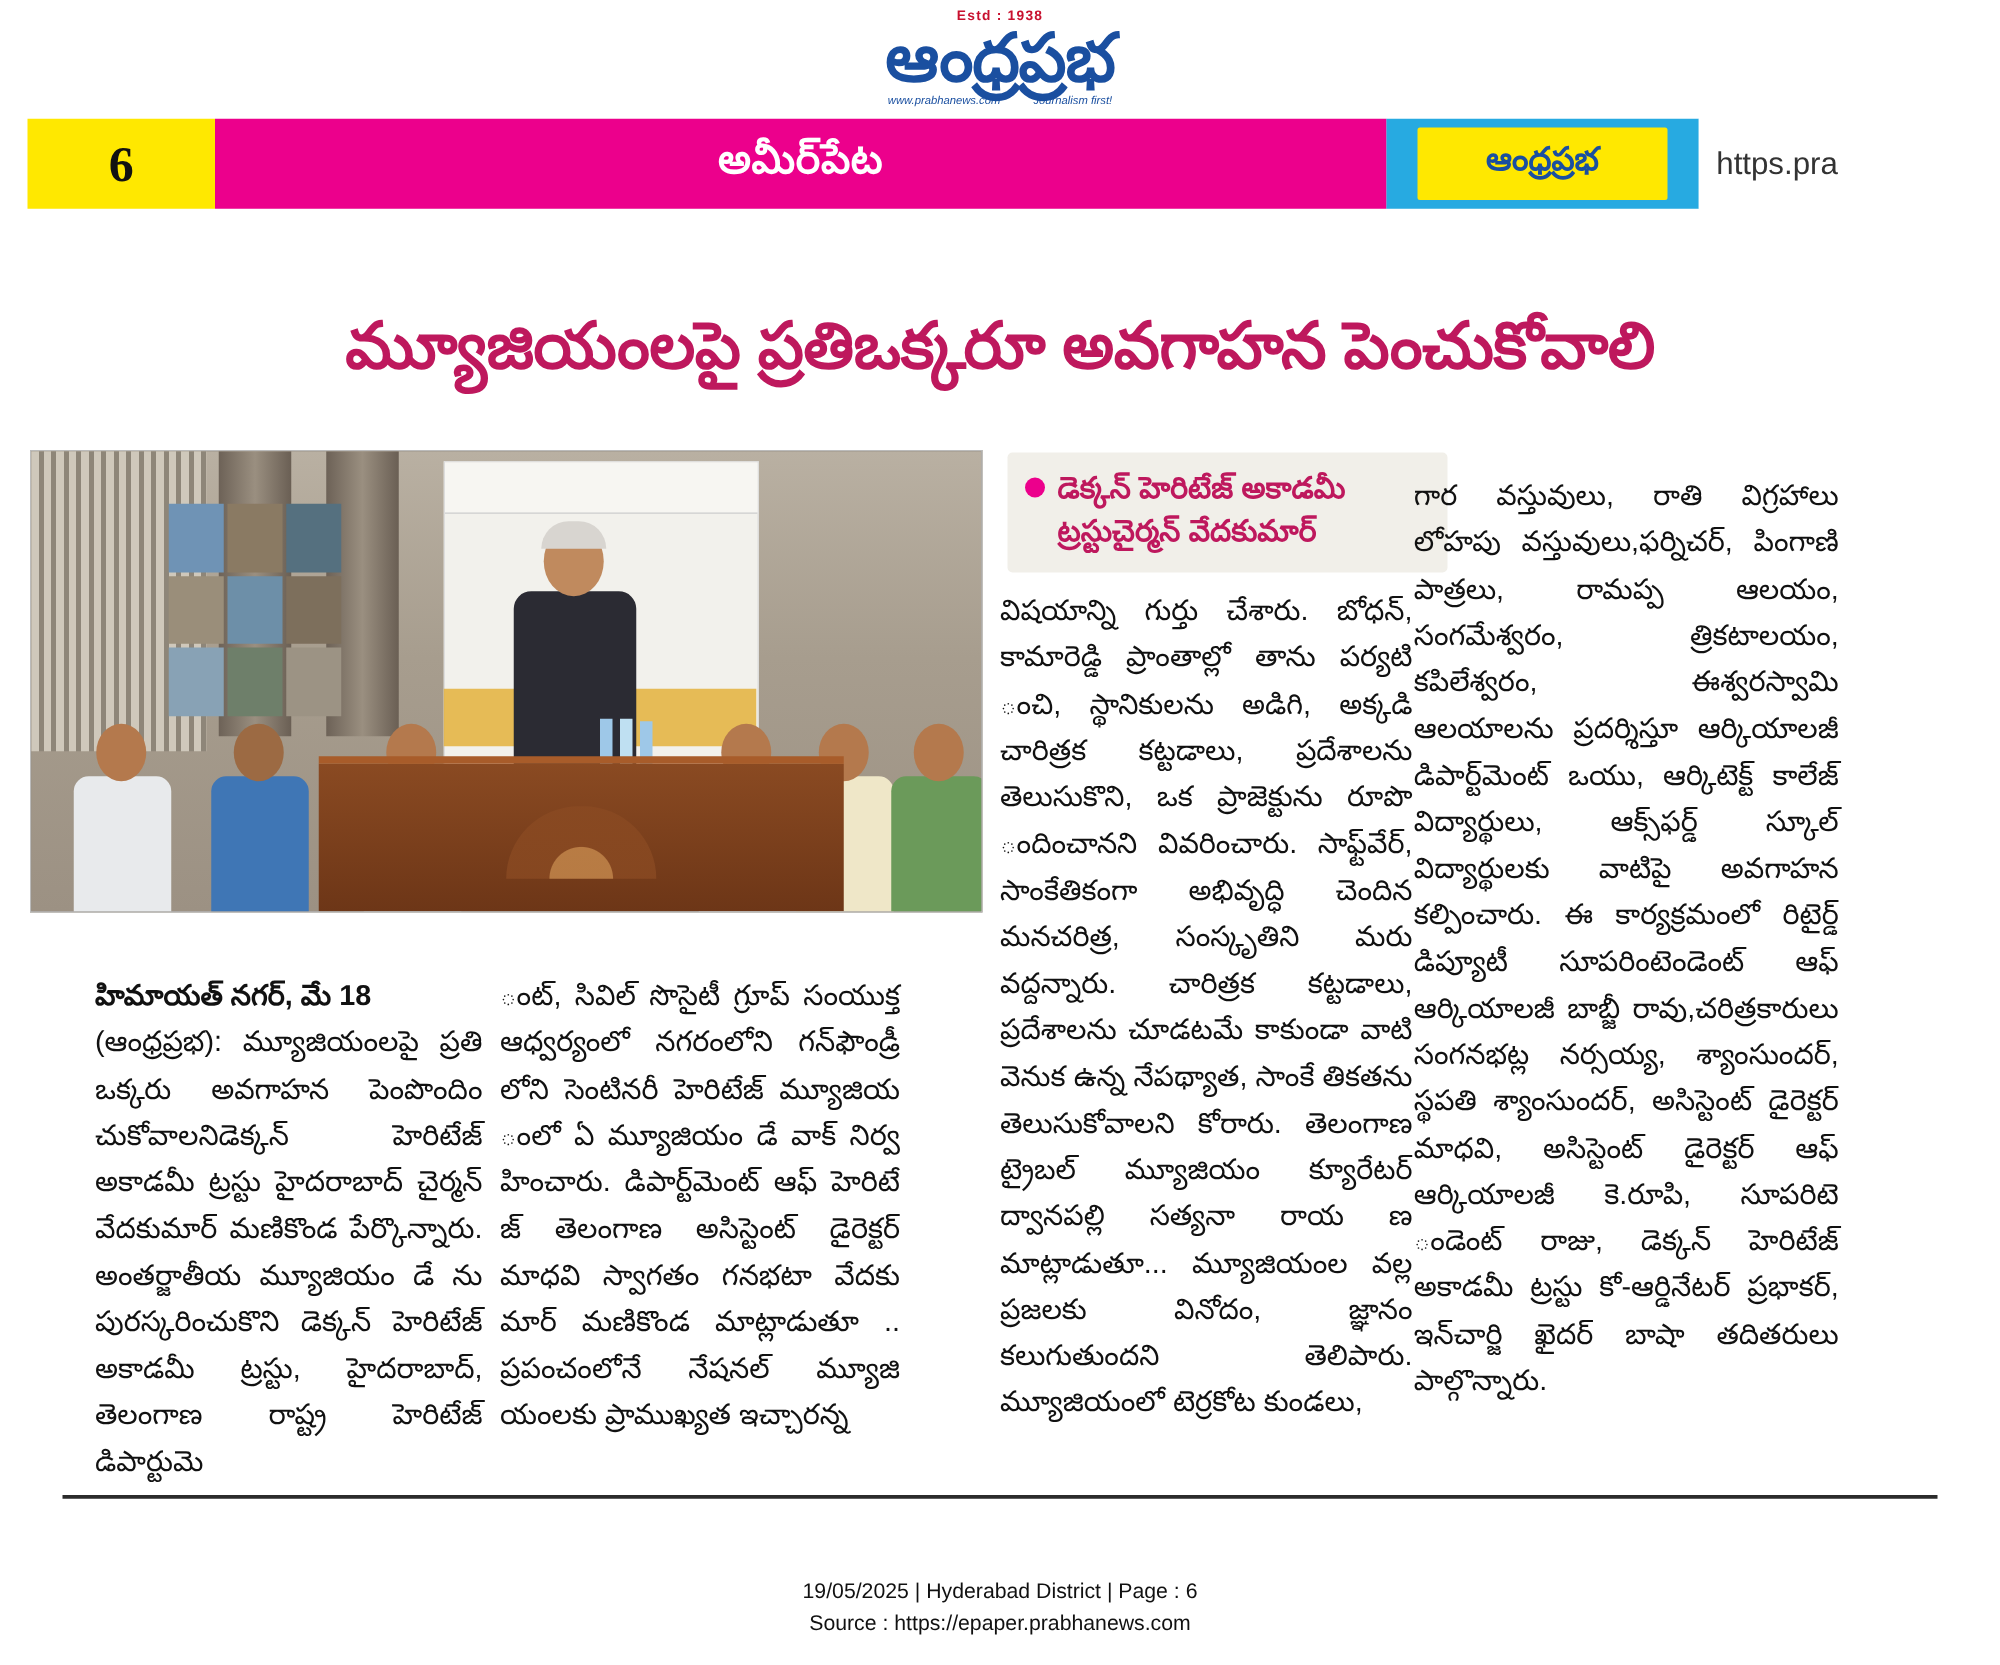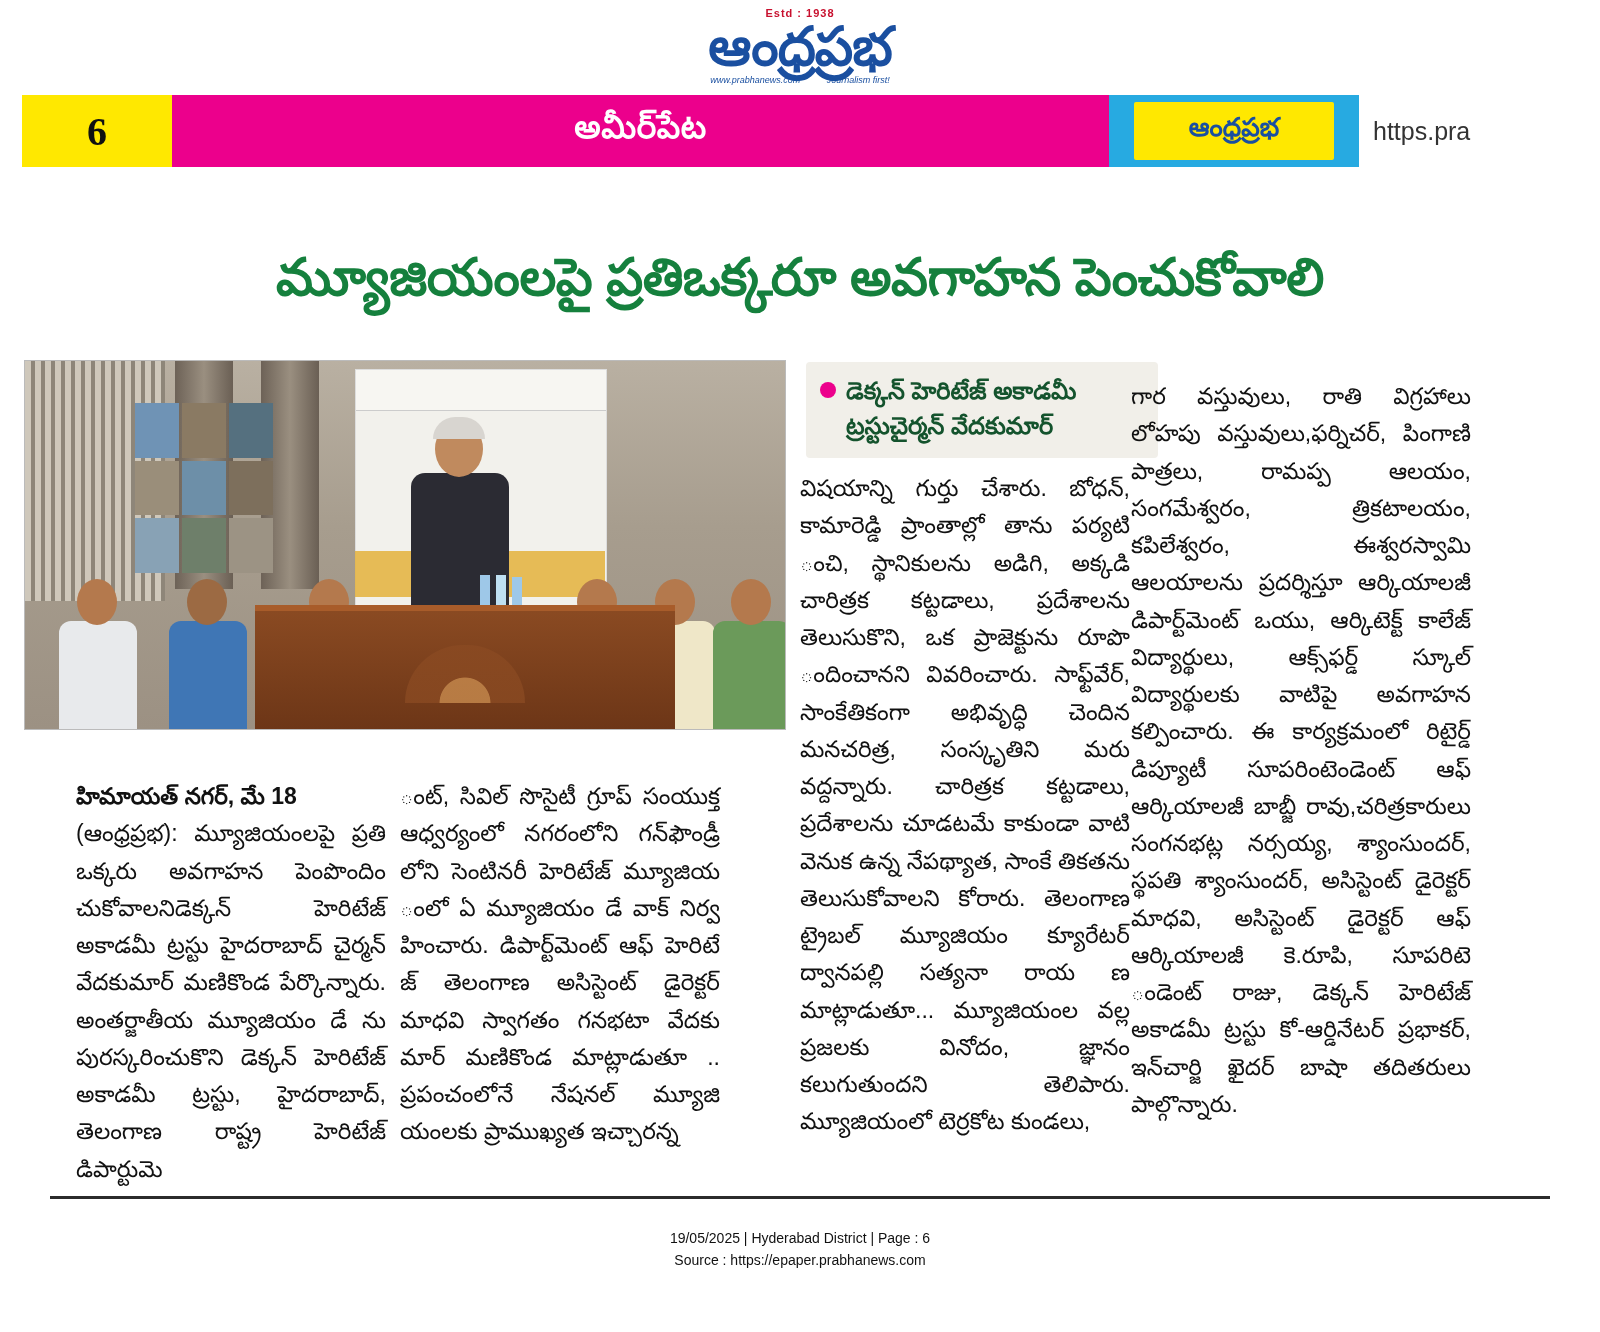--- a/index.html
+++ b/index.html
@@ -136,21 +136,21 @@
 
   
   .headline {
     position: absolute;
     top: 246px;
     left: 40px;
     width: 1520px;
     text-align: center;
     font-size: 52px;
     font-weight: bold;
-    color: #15803d;
+    color: #be185d;
     line-height: 1.22;
     letter-spacing: -0.5px;
   }
 
   
   .photo-wrap {
     position: absolute;
     top: 360px;
     left: 24px;
     width: 760px;
@@ -308,21 +308,21 @@
   .hl-dot {
     flex: 0 0 auto;
     width: 16px; height: 16px;
     border-radius: 50%;
     background: #ec008c;
     margin-top: 8px;
   }
   .hl-text {
     font-size: 24px;
     font-weight: bold;
-    color: #14532d;
+    color: #be185d;
     line-height: 1.45;
   }
 
   
   .col {
     position: absolute;
     font-size: 23px;
     line-height: 1.62;
     color: #111;
     text-align: justify;
@@ -336,24 +336,24 @@
 
   
   .footer-rule {
     position: absolute;
     left: 50px; top: 1196px;
     width: 1500px; height: 3px;
     background: #2b2b2b;
   }
   .footer {
     position: absolute;
-    top: 1228px; left: 0;
+    top: 1260px; left: 0;
     width: 1600px;
     text-align: center;
-    font-size: 14px;
+    font-size: 17px;
     color: #111;
     line-height: 1.55;
   }
 </style>
 </head>
 <body>
 
 <div class="page">
 
   <div class="masthead">

